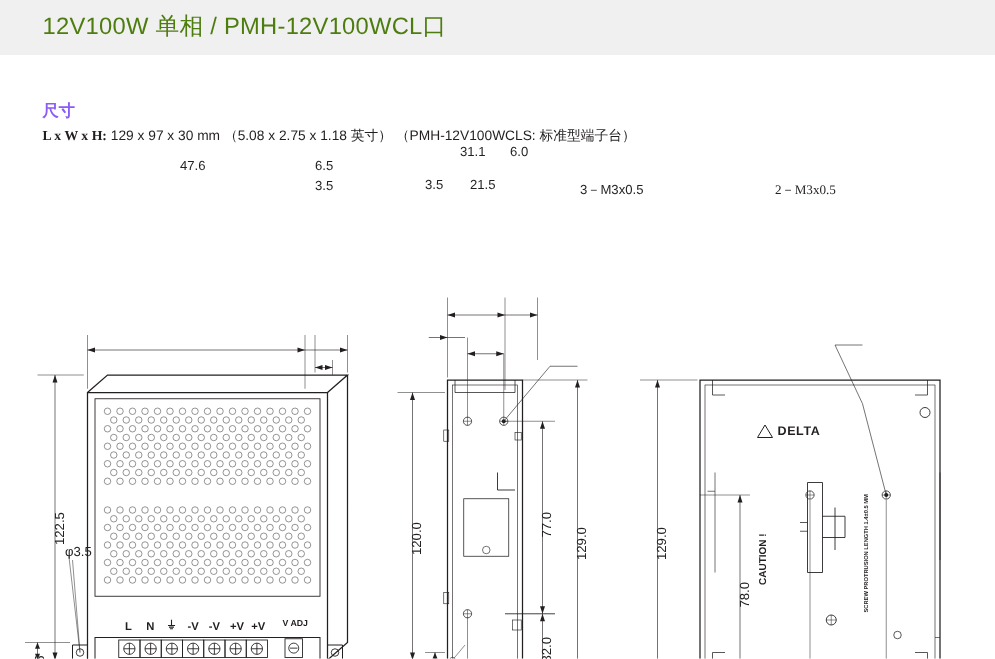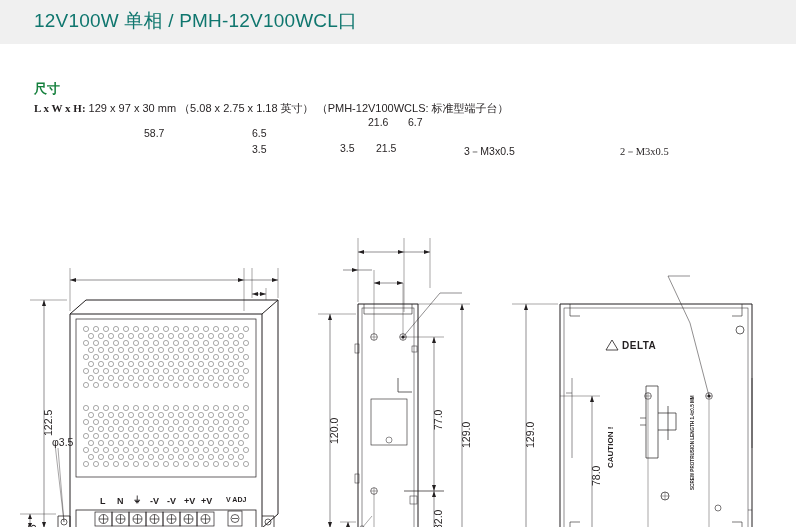--- a/index.html
+++ b/index.html
@@ -10,25 +10,25 @@
     color: #231f20;
     overflow: hidden;
     position: relative;
   }
   .header {
     position: absolute; left:0; top:0; width:796px; height:44px;
     background:#f0f0f0;
   }
   .header-title {
     position:absolute; left:34px; top:8px;
-    font-size:19px; color:#0f766e; font-weight:400; letter-spacing:0.2px;
+    font-size:19px; color:#4d7c0f; font-weight:400; letter-spacing:0.2px;
   }
   .section-title {
     position:absolute; left:34px; top:80px;
-    font-size:13px; font-weight:bold; color:#15803d;
+    font-size:13px; font-weight:bold; color:#8b5cf6;
   }
   .section-sub {
     position:absolute; left:34px; top:101px;
     font-size:11px; color:#231f20; white-space:nowrap;
   }
   .section-sub b { font-weight:bold;font-family:Liberation Serif, serif; }
   .drawing { position:absolute; left:0; top:118px; width:796px; height:409px; }
   .dimtext {
     position:absolute; font-size:10.5px; color:#231f20;
     font-family:"Liberation Sans", sans-serif; white-space:nowrap;
@@ -598,38 +598,38 @@
     <path d="M648,432 l6,-2 l0,4 Z" fill="#231f20" stroke="none"></path>
     <path d="M709,432 l-6,-2 l0,4 Z" fill="#231f20" stroke="none"></path>
 
     <path d="M560,456 L752,456" stroke-width="0.5"></path>
     <path d="M560,456 l6,-2 l0,4 Z" fill="#231f20" stroke="none"></path>
     <path d="M752,456 l-6,-2 l0,4 Z" fill="#231f20" stroke="none"></path>
     <path d="M560,446 L560,462" stroke-width="0.4"></path>
   </g>
 </svg>
 
-<div class="dimtext" style="left:144px; top:9px;">58.7</div>
+<div class="dimtext" style="left:144px; top:9px;">47.6</div>
 <div class="dimtext" style="left:252px; top:9px;">6.5</div>
 <div class="dimtext" style="left:252px; top:25px;">3.5</div>
 <div class="dimtext vert" style="left:42px; top:318px;">122.5</div>
 <div class="dimtext vert" style="left:26px; top:421px;">4.5</div>
 <div class="dimtext" style="left:52px; top:318px;">φ3.5</div>
 
 <div class="termlabel" style="left:100px; top:378px;">L</div>
 <div class="termlabel" style="left:117px; top:378px;">N</div>
 <div class="termlabel" style="left:134px; top:377px;">⏚</div>
 <div class="termlabel" style="left:150px; top:378px;">-V</div>
 <div class="termlabel" style="left:167px; top:378px;">-V</div>
 <div class="termlabel" style="left:184px; top:378px;">+V</div>
 <div class="termlabel" style="left:201px; top:378px;">+V</div>
 <div class="termlabel" style="left:226px; top:378px; font-size:7px;">V ADJ</div>
 
-<div class="dimtext" style="left:368px; top:-2px;">21.6</div>
-<div class="dimtext" style="left:408px; top:-2px;">6.7</div>
+<div class="dimtext" style="left:368px; top:-2px;">31.1</div>
+<div class="dimtext" style="left:408px; top:-2px;">6.0</div>
 <div class="dimtext" style="left:340px; top:24px;">3.5</div>
 <div class="dimtext" style="left:376px; top:24px;">21.5</div>
 <div class="dimtext" style="left:464px; top:27px;">3－M3x0.5</div>
 <div class="dimtext vert" style="left:328px; top:326px;">120.0</div>
 <div class="dimtext vert" style="left:432px; top:312px;">77.0</div>
 <div class="dimtext vert" style="left:460px; top:330px;">129.0</div>
 <div class="dimtext vert" style="left:432px; top:412px;">32.0</div>
 
 <div class="dimtext" style="left:620px; top:27px;font-family:Liberation Serif, serif;">2－M3x0.5</div>
 <div class="dimtext vert" style="left:524px; top:330px;">129.0</div>

